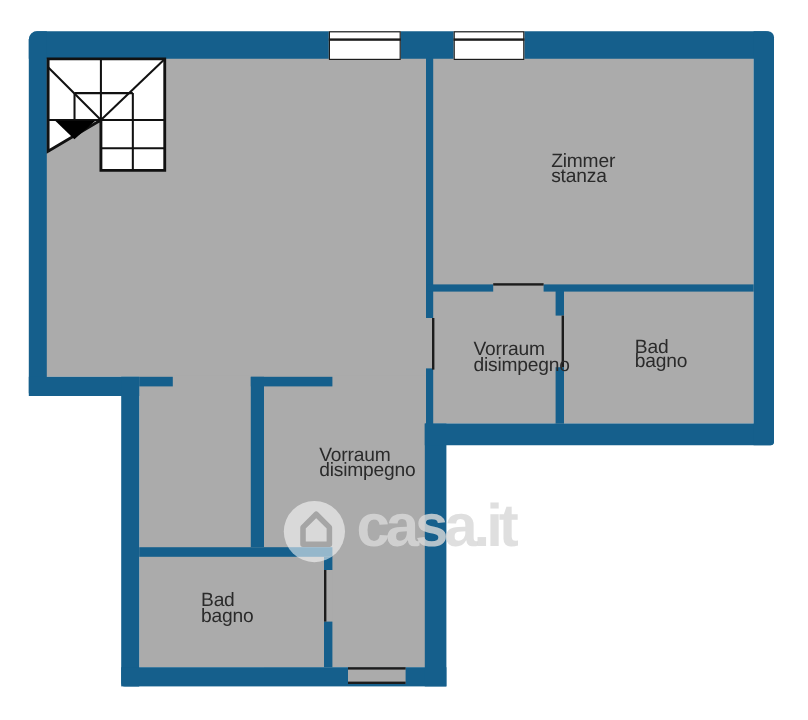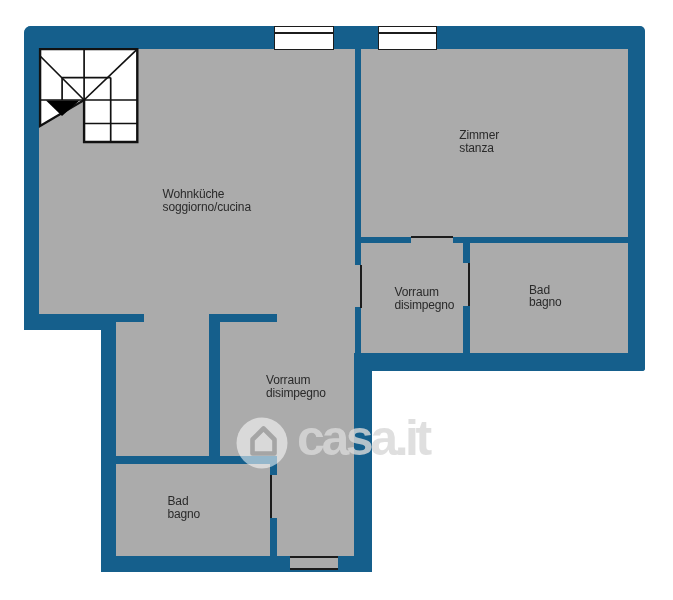--- a/index.html
+++ b/index.html
@@ -1,20 +1,20 @@
 <!DOCTYPE html>
 <html><head>
 <meta charset="utf-8">
 <style>
   html,body{margin:0;padding:0;background:#ffffff;}
   #plan{position:relative;width:673px;height:600px;background:#ffffff;overflow:hidden;
         font-family:"Liberation Sans",sans-serif;}
   .w{position:absolute;background:#155f8c;}
   .g{position:absolute;background:#ababab;}
-  .lbl{position:absolute;color:#2a2a2a;font-size:12px;line-height:12.6px;white-space:pre;letter-spacing:-0.15px;}
+  .lbl{position:absolute;color:#2a2a2a;font-size:16px;line-height:12.6px;white-space:pre;letter-spacing:-0.15px;}
 </style>
 </head>
 <body>
 <div id="plan">
 
   <div class="g" style="left:38px;top:48px;width:323px;height:266px;"></div>
   <div class="g" style="left:116px;top:313px;width:105px;height:143px;"></div>
   <div class="g" style="left:220px;top:313px;width:135px;height:243px;"></div>
   <div class="g" style="left:116px;top:456px;width:161px;height:100px;"></div>
   <div class="g" style="left:355px;top:48px;width:273px;height:195px;"></div>
@@ -61,22 +61,20 @@
     <line x1="2.1" y1="53" x2="99.3" y2="53" stroke="#111" stroke-width="1.7"></line>
     <line x1="24.1" y1="30.6" x2="72.7" y2="30.6" stroke="#111" stroke-width="1.7"></line>
     <line x1="24.1" y1="30.6" x2="24.1" y2="53" stroke="#111" stroke-width="1.7"></line>
     <line x1="72.7" y1="30.6" x2="72.7" y2="95" stroke="#111" stroke-width="1.7"></line>
     <line x1="46.1" y1="76.5" x2="99.3" y2="76.5" stroke="#111" stroke-width="1.7"></line>
     <line x1="2.1" y1="9" x2="46.1" y2="53" stroke="#111" stroke-width="1.7"></line>
     <line x1="99.3" y1="2.1" x2="46.1" y2="53" stroke="#111" stroke-width="1.7"></line>
     <polygon points="8,53.6 41.5,53.6 24,69" fill="#000"></polygon>
   </svg>
 
-  <div class="lbl" style="left:162.6px;top:188.3px;">Wohnküche
-soggiorno/cucina</div>
   <div class="lbl" style="left:459.3px;top:129.4px;">Zimmer
 stanza</div>
   <div class="lbl" style="left:394.5px;top:286.4px;">Vorraum
 disimpegno</div>
   <div class="lbl" style="left:529px;top:283.5px;">Bad
 bagno</div>
   <div class="lbl" style="left:266px;top:374px;">Vorraum
 disimpegno</div>
   <div class="lbl" style="left:167.5px;top:495.4px;">Bad
 bagno</div>

